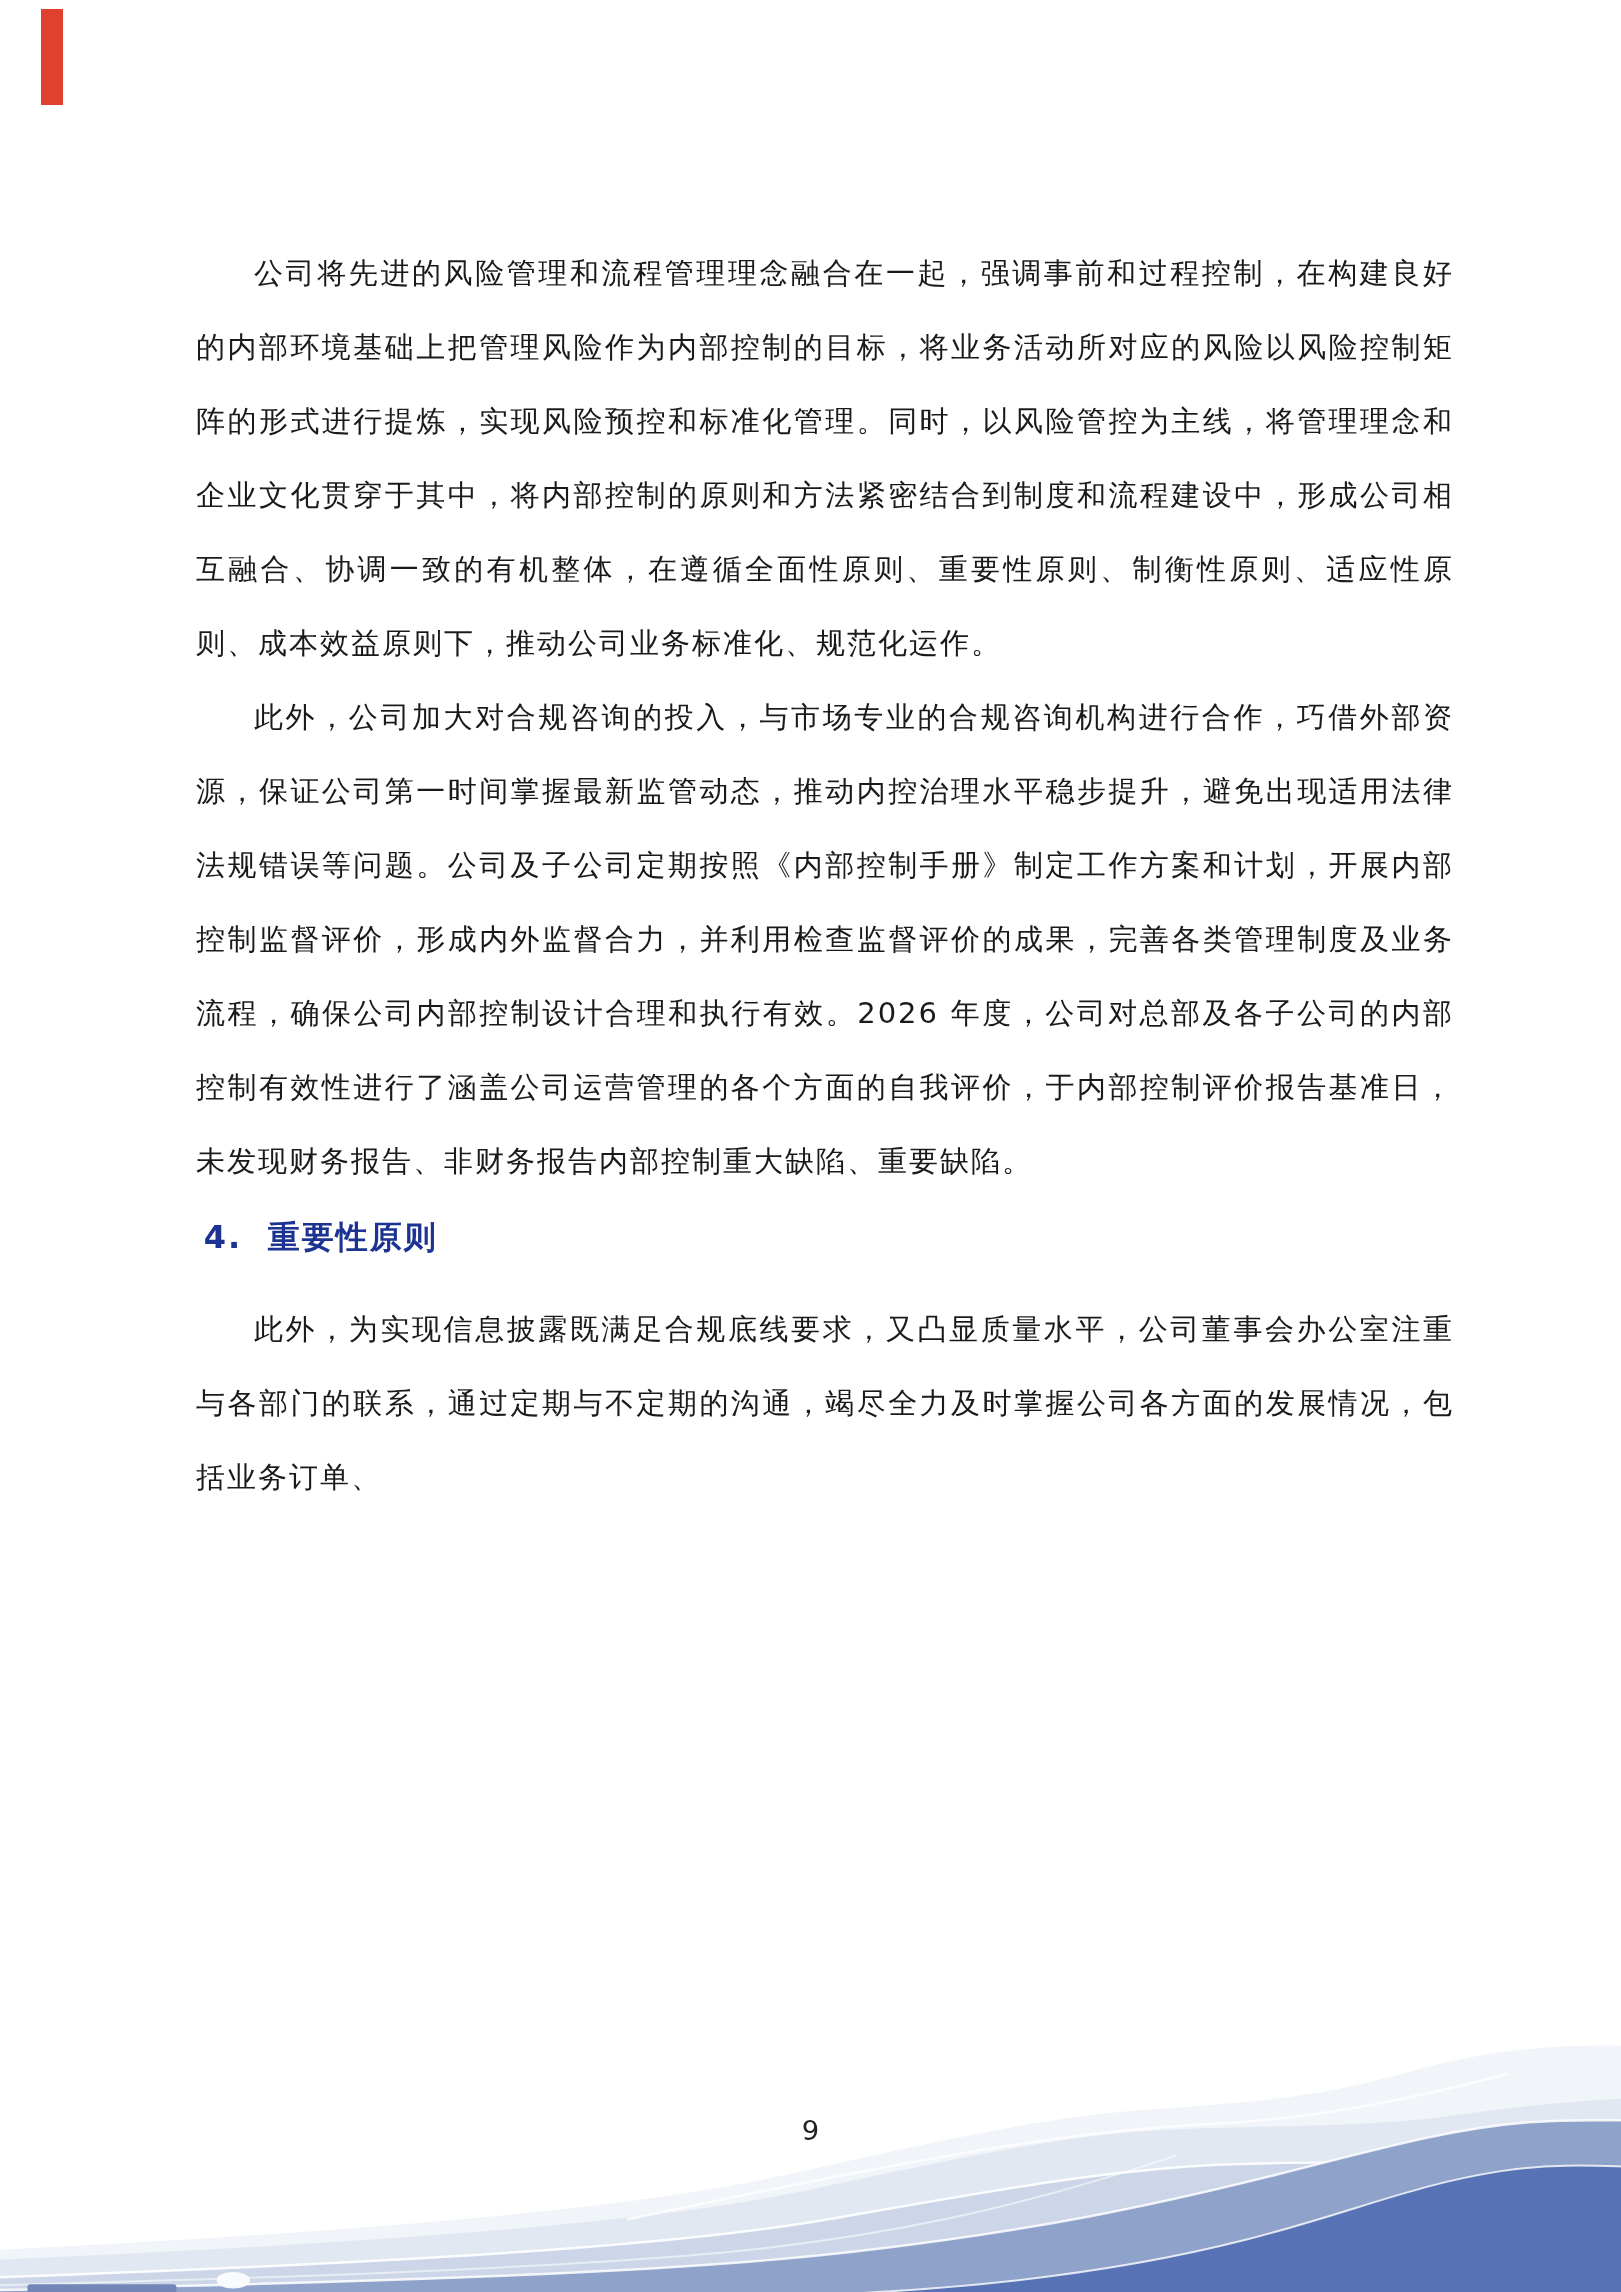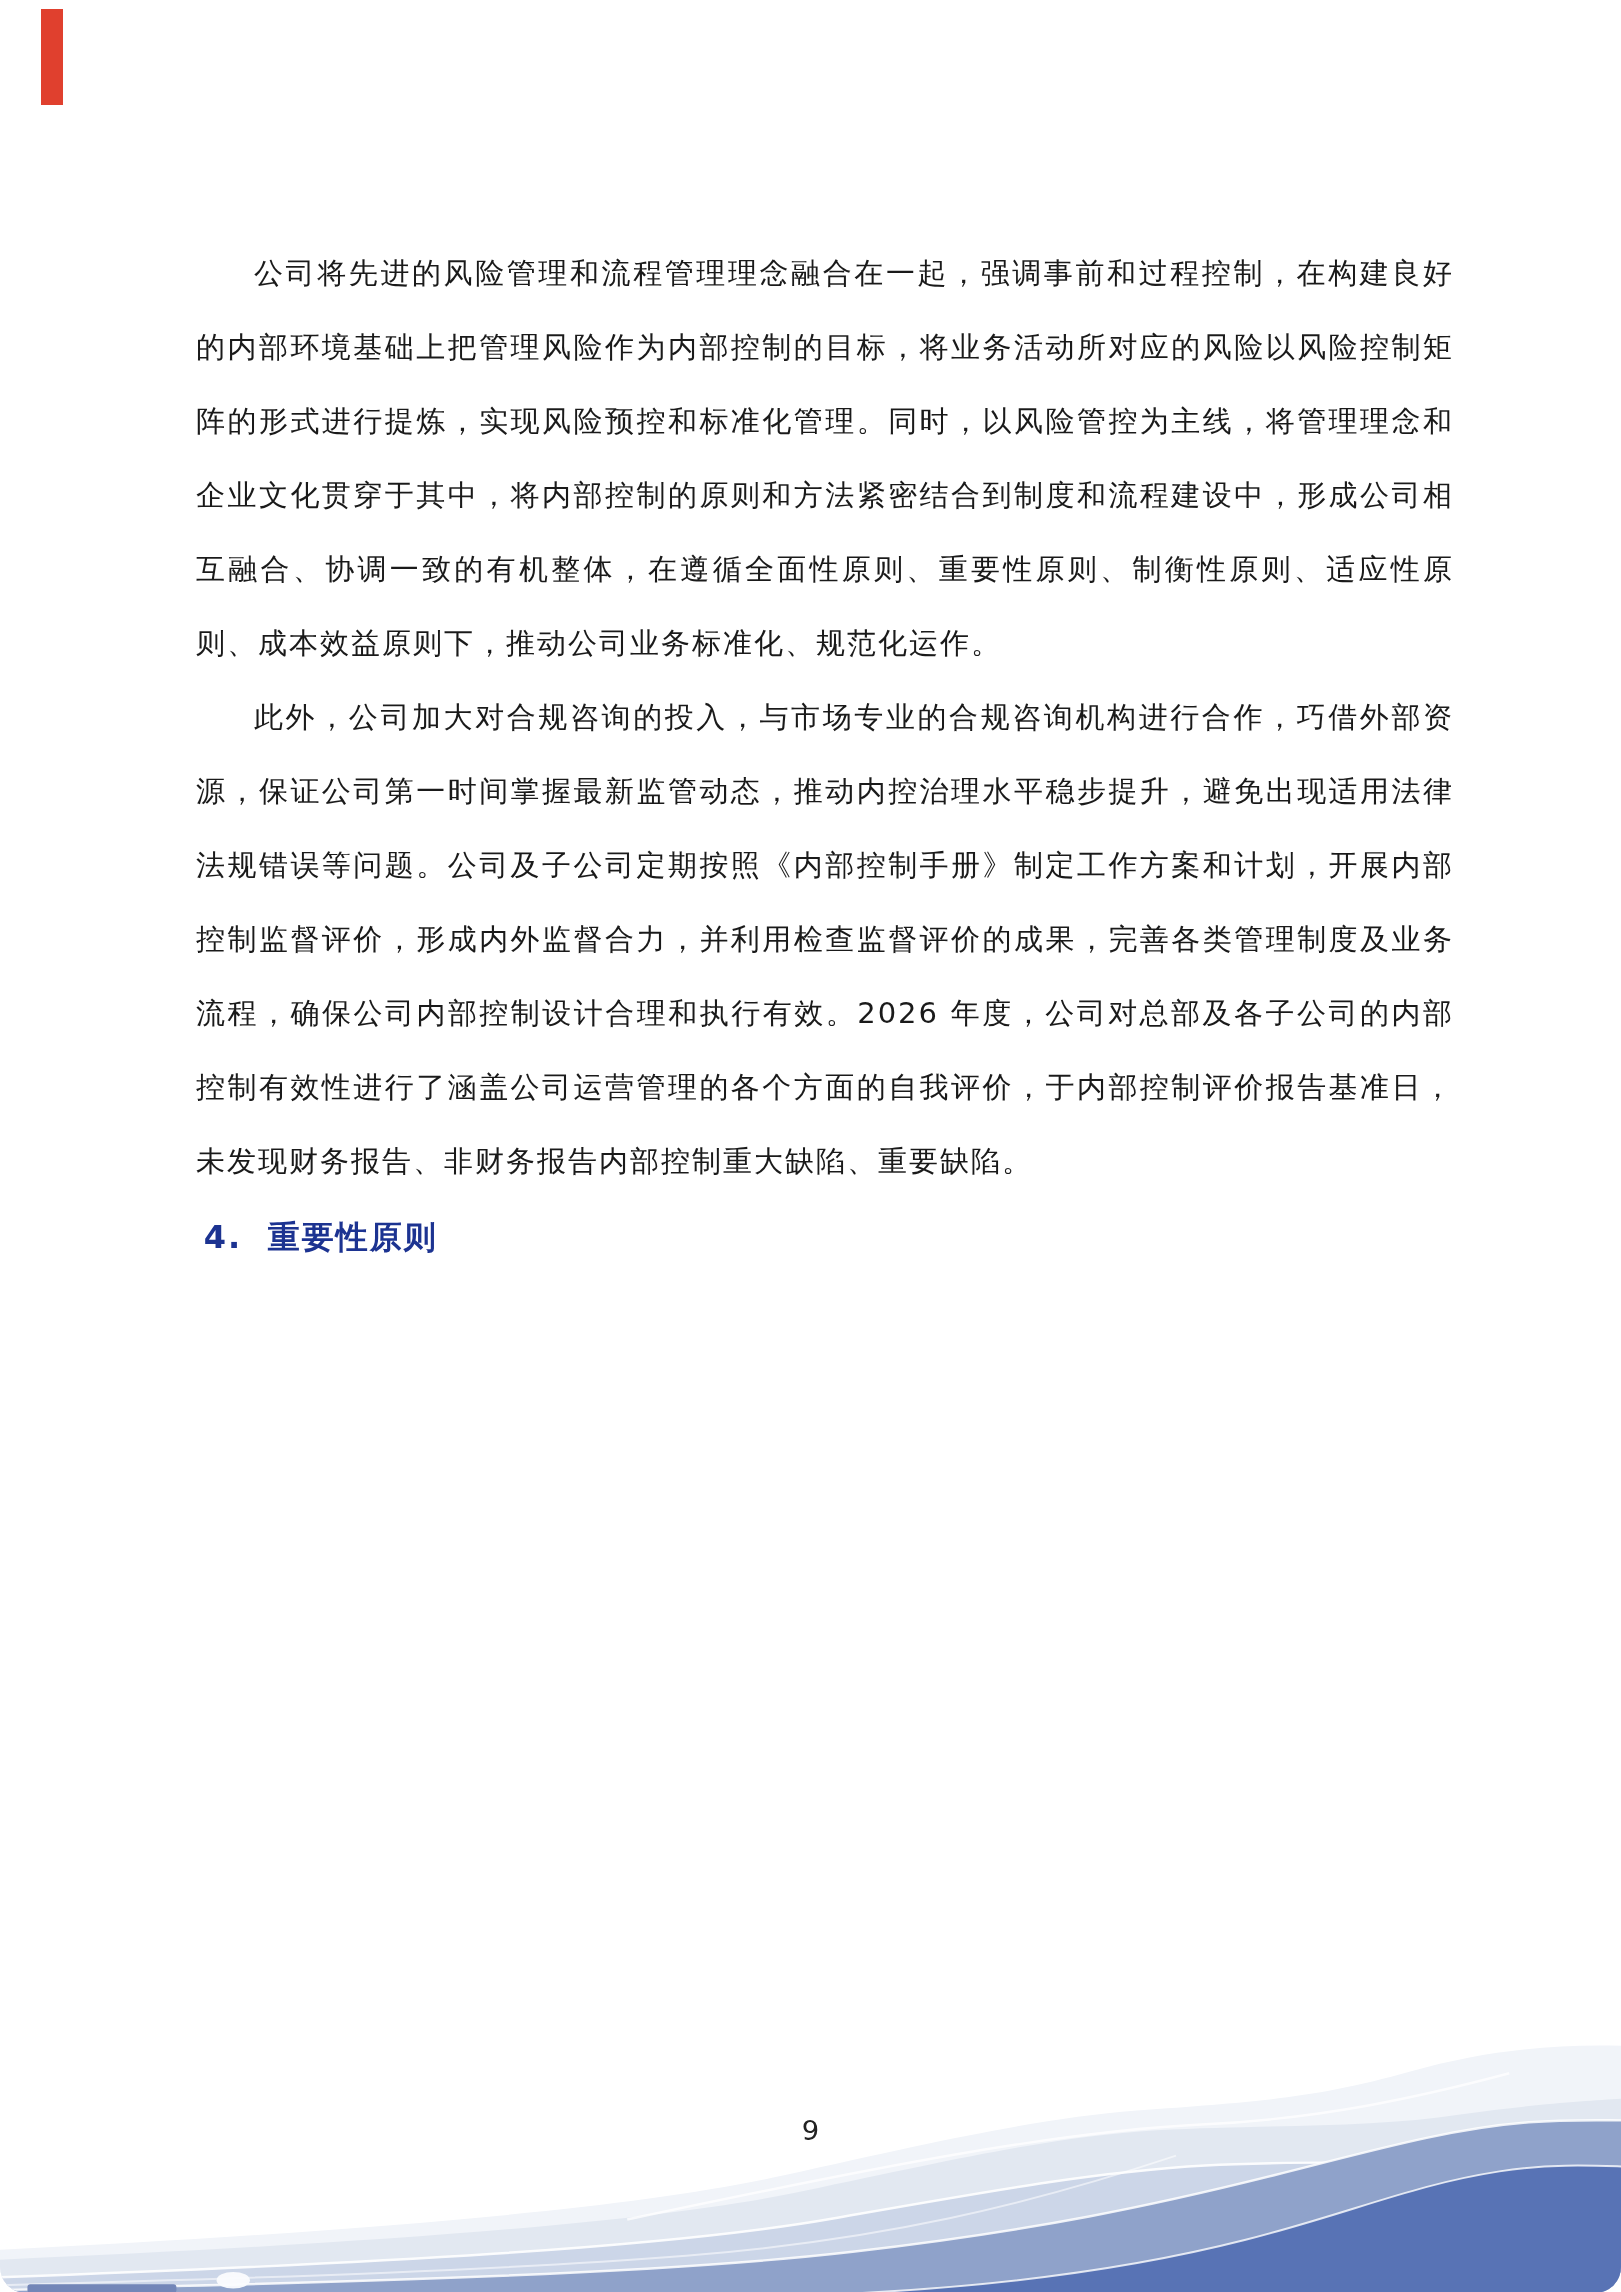--- a/index.html
+++ b/index.html
@@ -3,21 +3,20 @@
 <meta charset="utf-8">
 <style>
   html,body{margin:0;padding:0;background:#ffffff;}
   .page{
     position:relative;
     width:1621px;
     height:2293px;
     background:#ffffff;
     overflow:hidden;
     font-family:"DejaVu Sans", sans-serif;
-    border-radius:26px;
   }
   .corner-marker{
     position:absolute;
     left:41px; top:8.8px;
     width:21.6px; height:96px;
   }
   .content{
     position:absolute;
     left:196px; top:236px;
     width:1258px;
@@ -71,20 +70,21 @@
 
     <p class="body-par">此外，公司加大对合规咨询的投入，与市场专业的合规咨询机构进行合作，巧借外部资源，保证公司第一时间掌握最新监管动态，推动内控治理水平稳步提升，避免出现适用法律法规错误等问题。公司及子公司定期按照《内部控制手册》制定工作方案和计划，开展内部控制监督评价，形成内外监督合力，并利用检查监督评价的成果，完善各类管理制度及业务流程，确保公司内部控制设计合理和执行有效。2026 年度，公司对总部及各子公司的内部控制有效性进行了涵盖公司运营管理的各个方面的自我评价，于内部控制评价报告基准日，未发现财务报告、非财务报告内部控制重大缺陷、重要缺陷。</p>
 
     <div class="section-heading" style="color: rgb(28, 51, 145);">
       <span class="num">4.</span>
       <span>重要性原则</span>
     </div>
 
 
 
+    <p class="body-par">此外，为实现信息披露既满足合规底线要求，又凸显质量水平，公司董事会办公室注重与各部门的联系，通过定期与不定期的沟通，竭尽全力及时掌握公司各方面的发展情况，包括业务订单、</p>
 
   </div>
 
   <div class="page-number">9</div>
 
   <svg class="wave-footer" viewBox="0 0 1654 260" preserveAspectRatio="none" aria-hidden="true">
 
     <path d="M0,216 C350,198 640,176 800,140 C960,104 1060,82 1160,74 C1290,64 1340,62 1440,34 C1510,14 1580,6 1654,8 L1654,260 L0,260 Z" fill="#f1f4f9"></path>
 
     <path d="M0,226 C360,210 660,190 820,156 C980,122 1080,100 1180,94 C1300,88 1400,92 1490,78 C1560,68 1620,64 1654,62 L1654,260 L0,260 Z" fill="#e2e8f1"></path>

